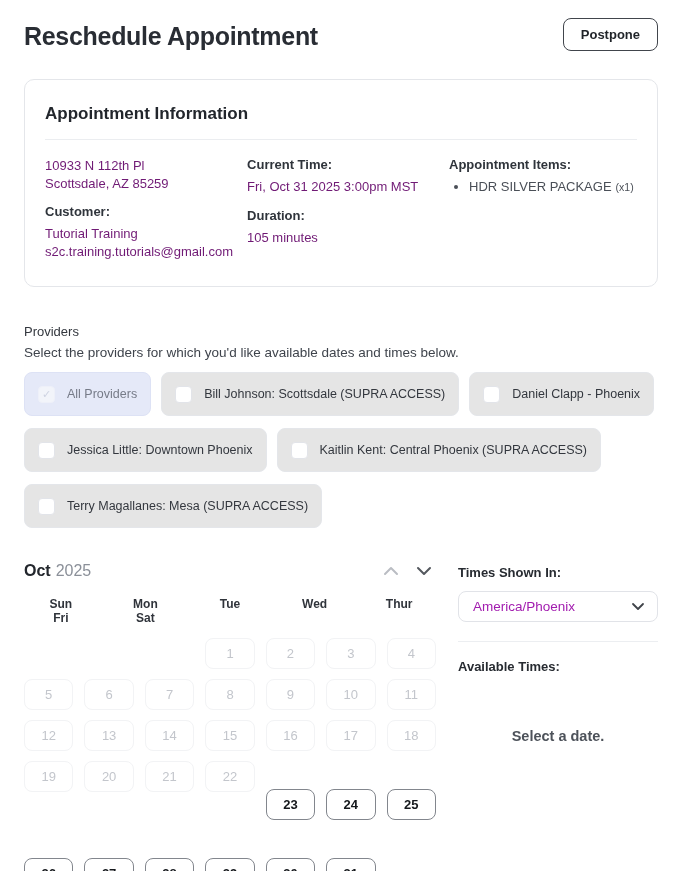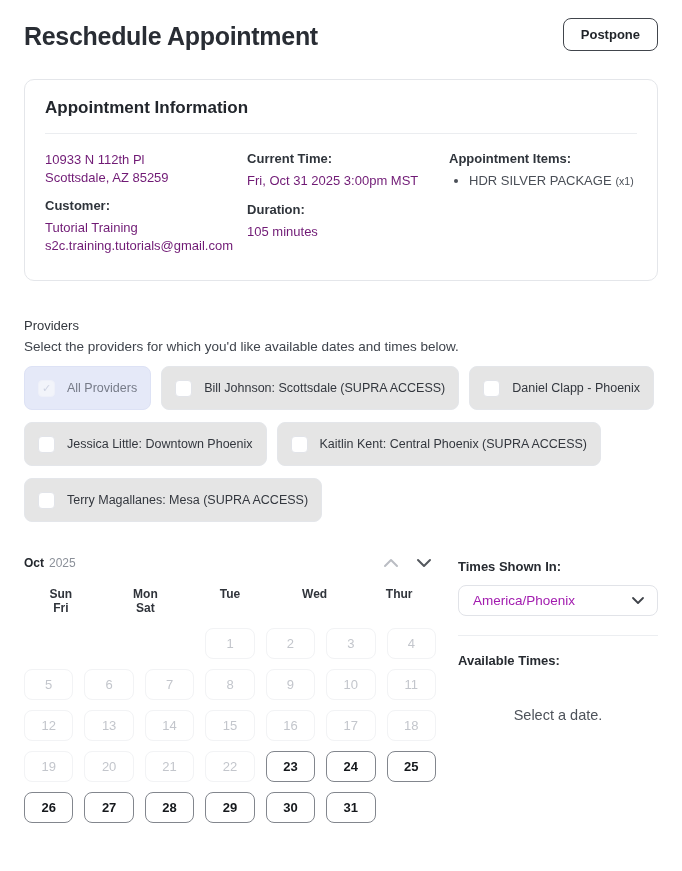--- a/index.html
+++ b/index.html
@@ -8,21 +8,21 @@
   .page { padding: 14px 24px 0; width: 682px; }
 
   
   .page-header { display: flex; justify-content: space-between; align-items: flex-end; margin-top: 4px; }
   .page-title { font-size: 25px; font-weight: 700; color: #292d34; letter-spacing: -0.3px; padding-top: 4px; }
   .postpone-btn { background: #fff; border: 1.5px solid #41454c; border-radius: 8px;
     padding: 8px 17px; font-size: 13px; font-weight: 600; color: #1f2328; cursor: pointer;
     font-family: "Liberation Sans", sans-serif; }
 
   
-  .info-card { margin-top: 28px; border: 1px solid #e4e6ea; border-radius: 10px; padding: 18px 20px 26px; }
+  .info-card { margin-top: 28px; border: 1px solid #e4e6ea; border-radius: 10px; padding: 24px 20px 26px; }
   .info-card-title { font-size: 17px; font-weight: 600; color: #22262c; }
   .info-divider { border: none; border-top: 1px solid #ebedf0; margin: 15px 0 17px; }
   .info-grid { display: grid; grid-template-columns: 1fr 1fr 1fr; column-gap: 14px; font-size: 13px; }
   .field-label { font-weight: 700; color: #2f343b; margin-bottom: 6px; }
   .field-label.spaced { margin-top: 12px; }
   .field-value { color: #701a75; line-height: 1.35; }
   .items-list { list-style: disc; padding-left: 20px; margin-top: 2px; }
   .items-list li { color: #4a4f57; line-height: 1.4; }
   .item-qty { font-size: 10.5px; color: #4a4f57; margin-left: 4px; }
 
@@ -36,41 +36,41 @@
   .provider-chip.selected { background: #e5e9f8; border-color: #dde2f5; color: #767b88; }
   .checkbox { width: 17px; height: 17px; flex: 0 0 17px; border: 1px solid #e2e4e9; border-radius: 4px;
     background: #fff; display: flex; align-items: center; justify-content: center;
     font-size: 11px; color: transparent; }
   .provider-chip.selected .checkbox { border-color: #eef0f9; background: #f2f4fa; color: #ced3e2; }
 
   
   .bottom { display: flex; margin-top: 34px; gap: 22px; }
   .calendar { width: 412px; }
   .cal-header { display: flex; justify-content: space-between; align-items: center; }
-  .cal-title { font-size: 12px; font-weight: 700; color: #23272d; }
+  .cal-title { font-size: 16px; font-weight: 700; color: #23272d; }
   .cal-title .year { font-weight: 400; color: #8b9099; margin-left: 5px; }
   .cal-nav { display: flex; gap: 13px; align-items: center; padding-right: 2px; }
   .cal-nav .nav-btn { background: none; border: none; padding: 2px; cursor: pointer; line-height: 0; }
   .day-headers { display: grid; grid-template-columns: repeat(5, 1fr); gap: 0 11px;
     margin-top: 17px; text-align: center; font-size: 12px; font-weight: 700; color: #30343b; }
   .day-grid { display: grid; grid-template-columns: repeat(7, 1fr); gap: 10px 11px; margin-top: 13px; }
   .day-cell { height: 31px; border-radius: 8px; display: flex; align-items: center;
     justify-content: center; font-size: 13px; background: #fff; }
   .day-cell.disabled { border: 1px solid #f2f3f5; color: #c3c6cc; }
-  .day-cell.enabled { border: 1.5px solid #82868d; color: #15181c; font-weight: 700; cursor: pointer; }
+  .day-cell.enabled { border: 1.5px solid #82868d; color: #15181c; font-weight: 700; cursor: pointer; margin-top: 28px; }
   .day-cell.empty { border: none; }
 
   .times-panel { width: 200px; padding-top: 3px; }
   .tz-label { font-size: 13px; font-weight: 700; color: #272b31; }
   .tz-select { margin-top: 11px; height: 31px; border: 1px solid #e1e3e8; border-radius: 8px;
     display: flex; align-items: center; justify-content: space-between;
     padding: 0 12px 0 14px; font-size: 13.5px; color: #a21caf; cursor: pointer; background: #fff; }
   .panel-divider { border: none; border-top: 1px solid #eceef1; margin-top: 19px; }
   .avail-label { margin-top: 17px; font-size: 13px; font-weight: 700; color: #272b31; }
-  .empty-message { margin-top: 39px; text-align: center; font-size: 14.5px; color: #4d525a; }
+  .empty-message { margin-top: 54px; text-align: center; font-size: 14.5px; color: #4d525a; font-weight: bold; }
 </style>
 </head>
 <body>
 
 <div class="page">
 
   <div class="page-header">
     <div class="page-title">Reschedule Appointment</div>
     <button class="postpone-btn">Postpone</button>
   </div>

